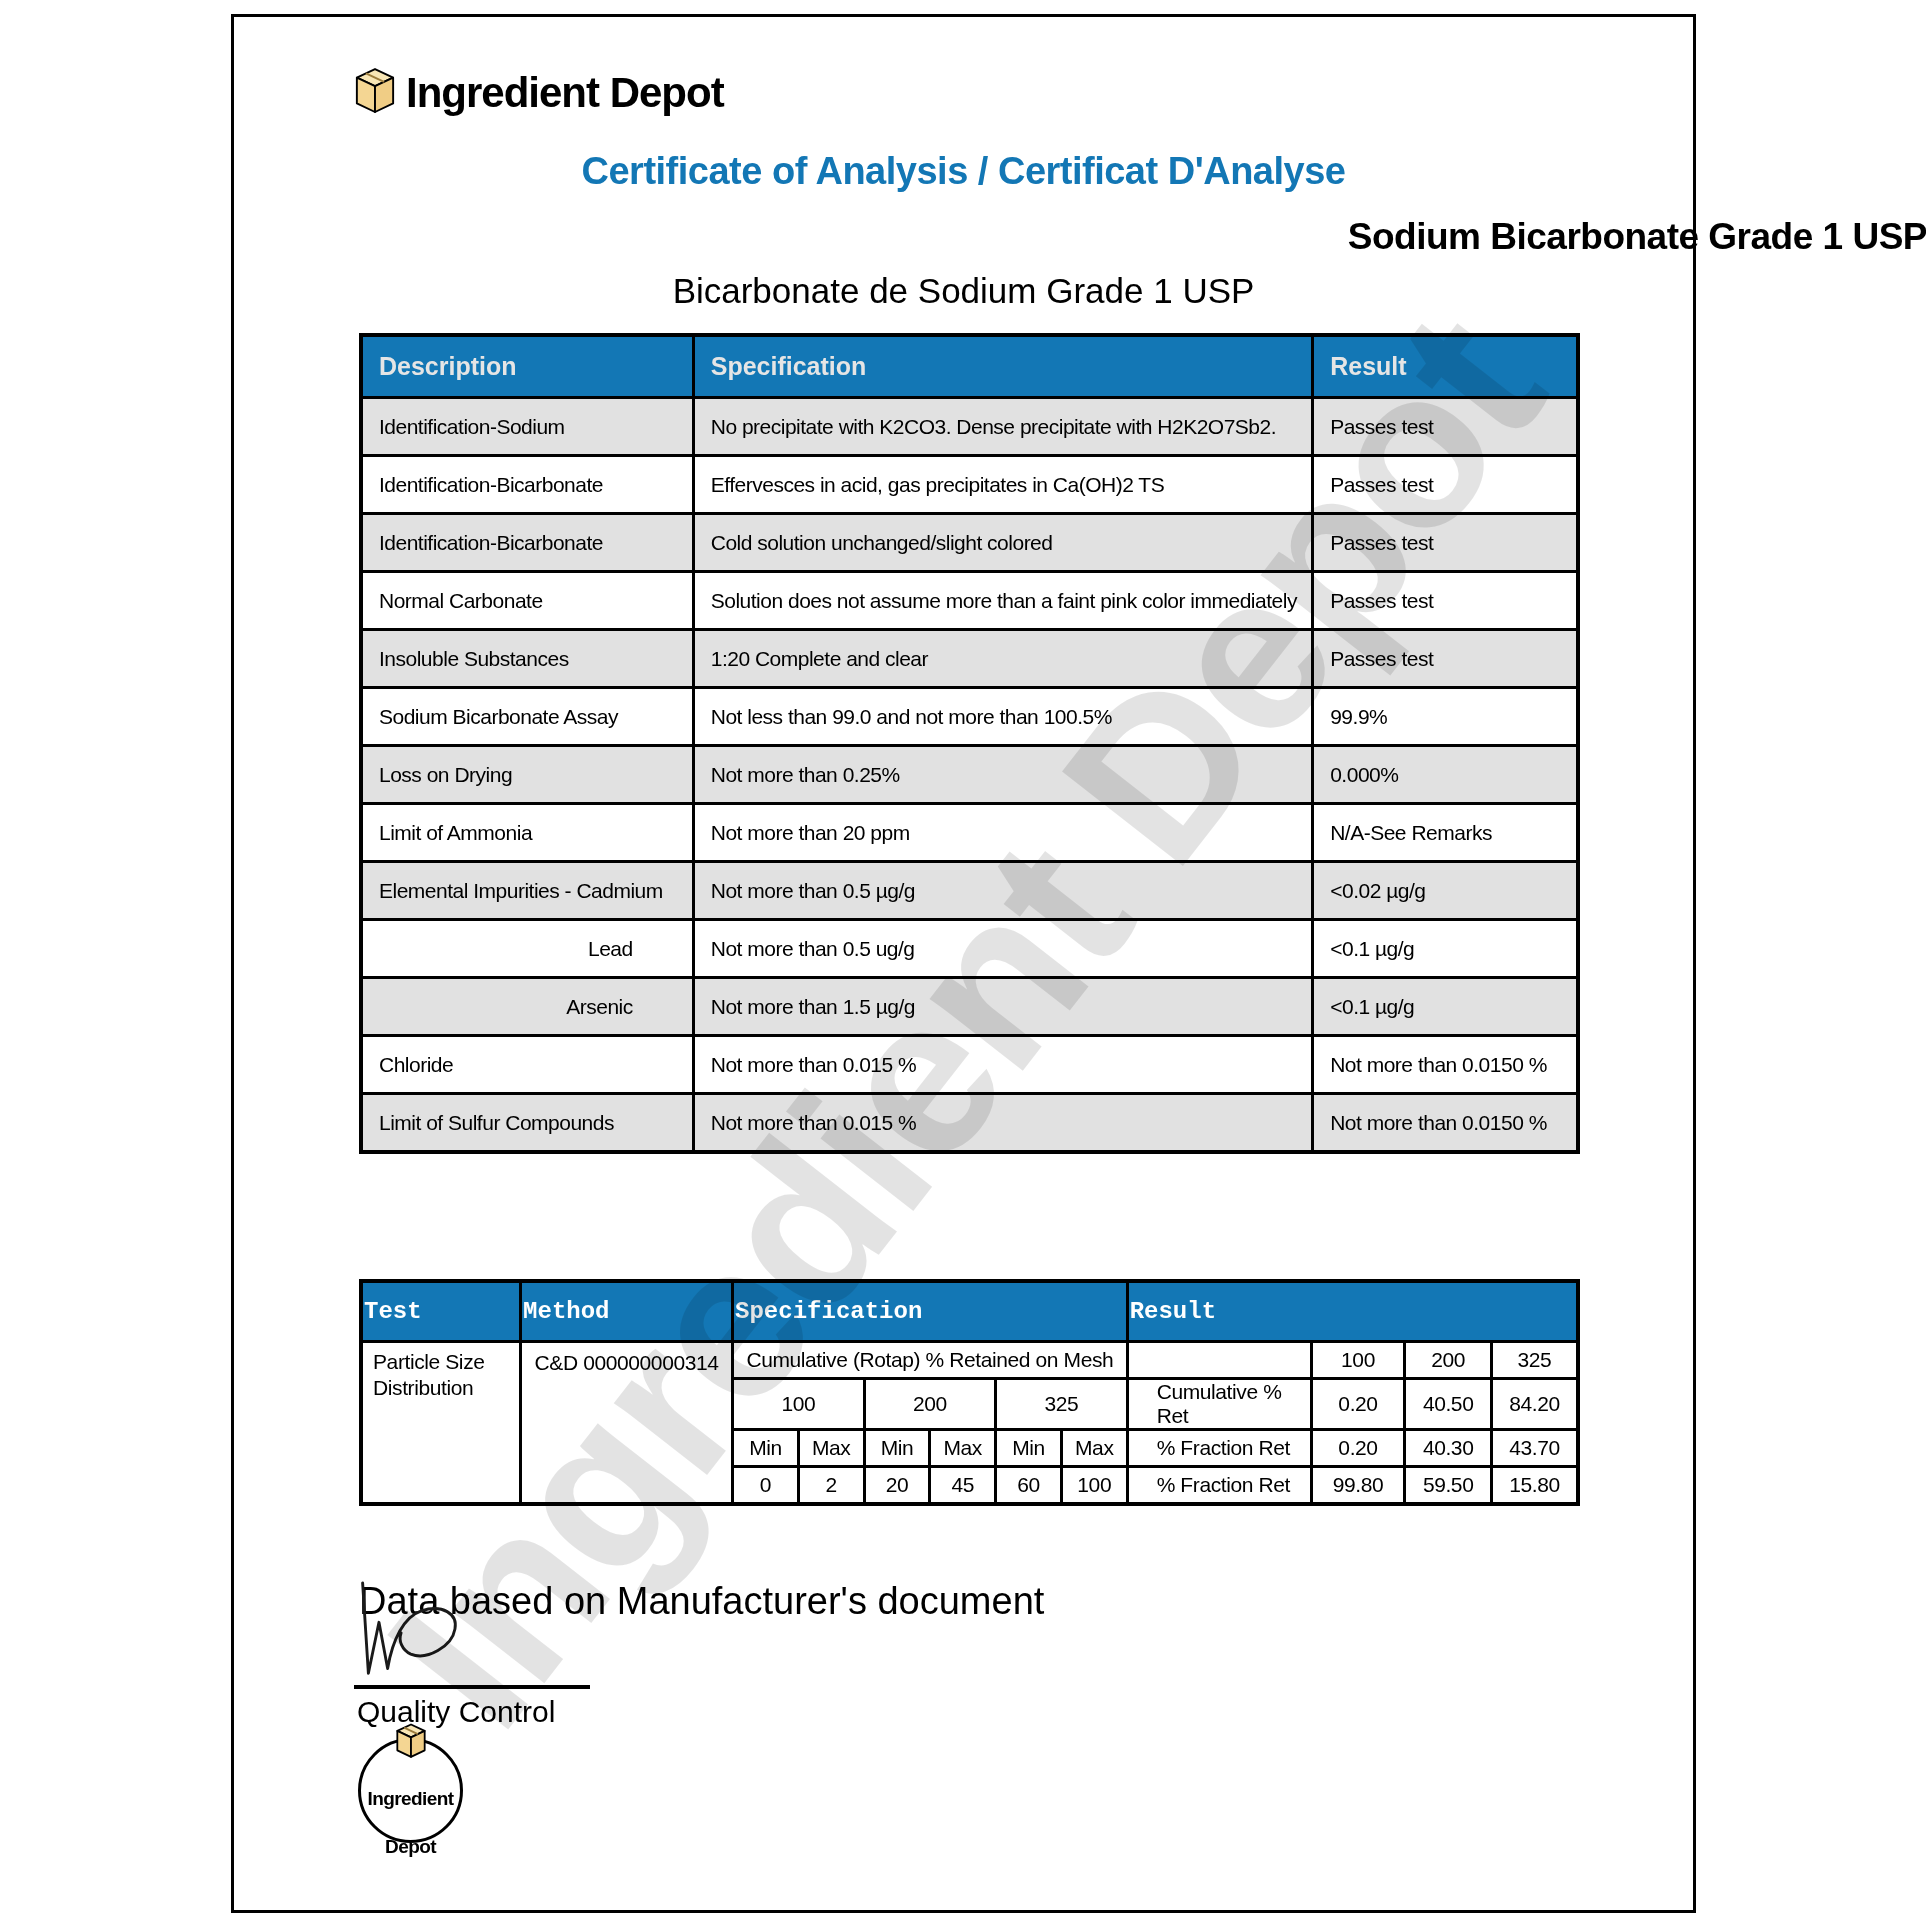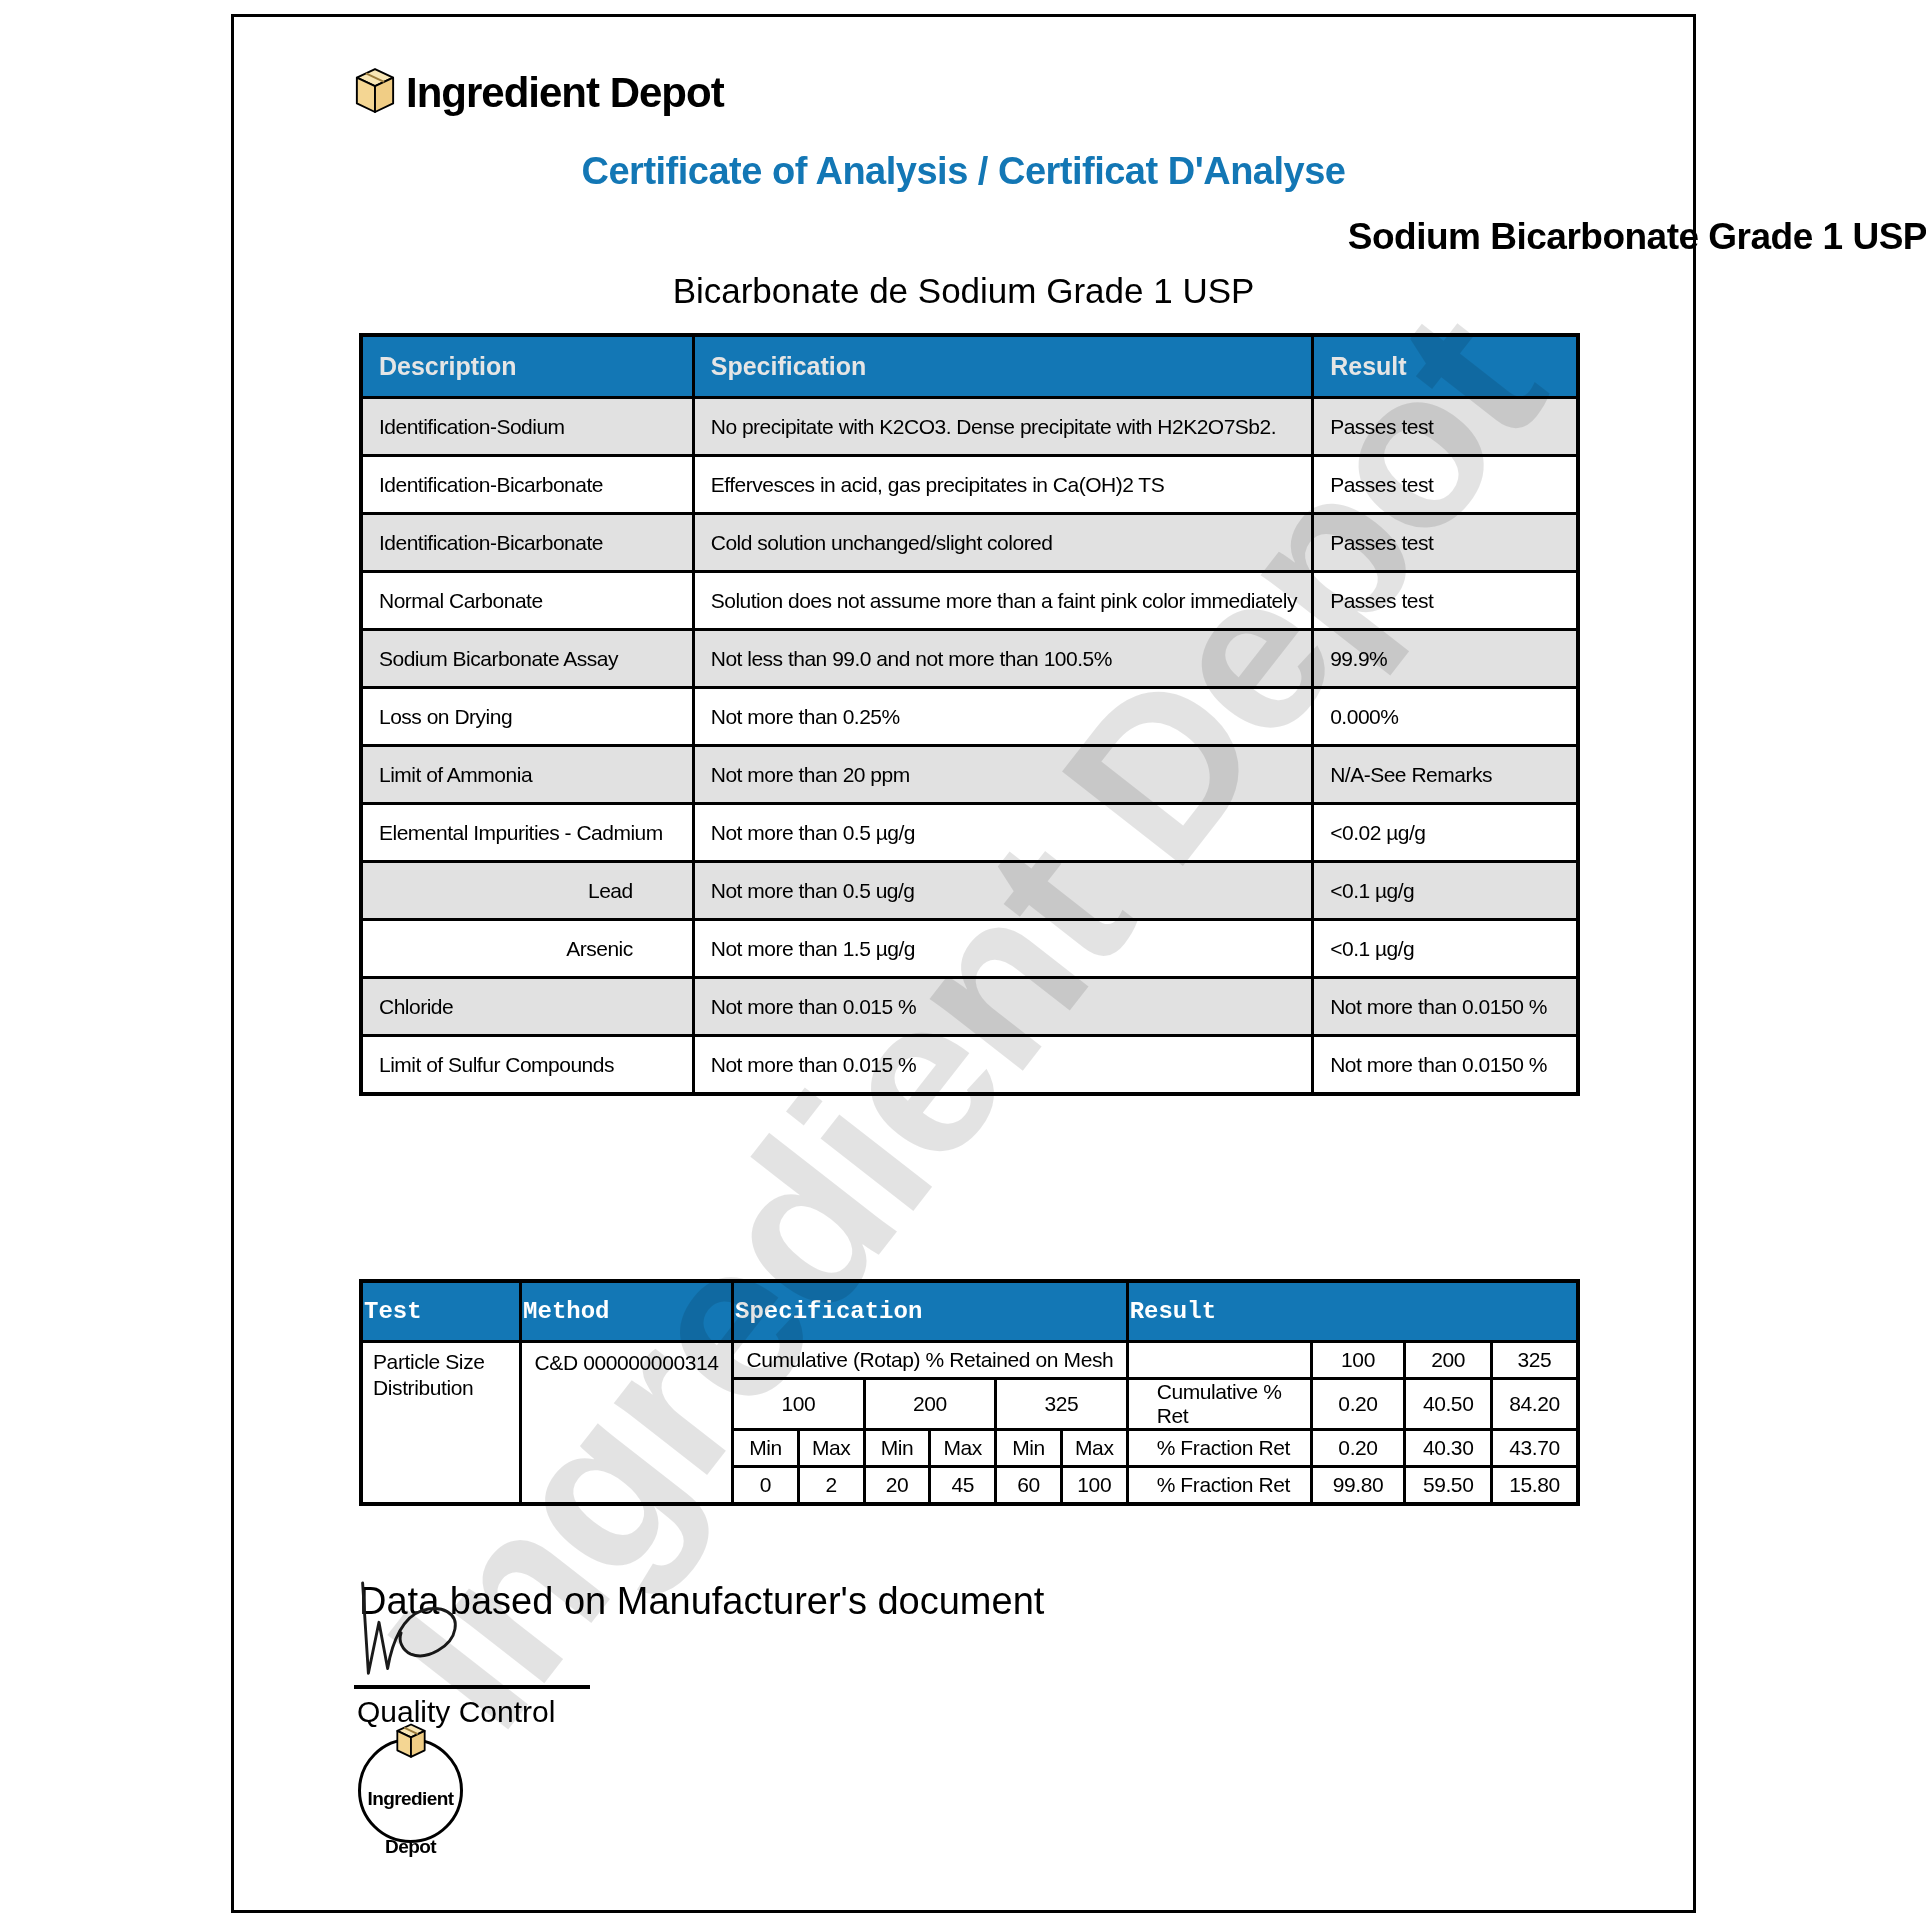--- a/index.html
+++ b/index.html
@@ -110,20 +110,25 @@
       <td>Passes test</td>
     </tr>
     <tr>
       <td>Identification-Bicarbonate</td>
       <td>Cold solution unchanged/slight colored</td>
       <td>Passes test</td>
     </tr>
     <tr>
       <td>Normal Carbonate</td>
       <td>Solution does not assume more than a faint pink color immediately</td>
+      <td>Passes test</td>
+    </tr>
+    <tr>
+      <td>Insoluble Substances</td>
+      <td>1:20 Complete and clear</td>
       <td>Passes test</td>
     </tr>
     <tr>
       <td>Sodium Bicarbonate Assay</td>
       <td>Not less than 99.0 and not more than 100.5%</td>
       <td>99.9%</td>
     </tr>
     <tr>
       <td>Loss on Drying</td>
       <td>Not more than 0.25%</td>

